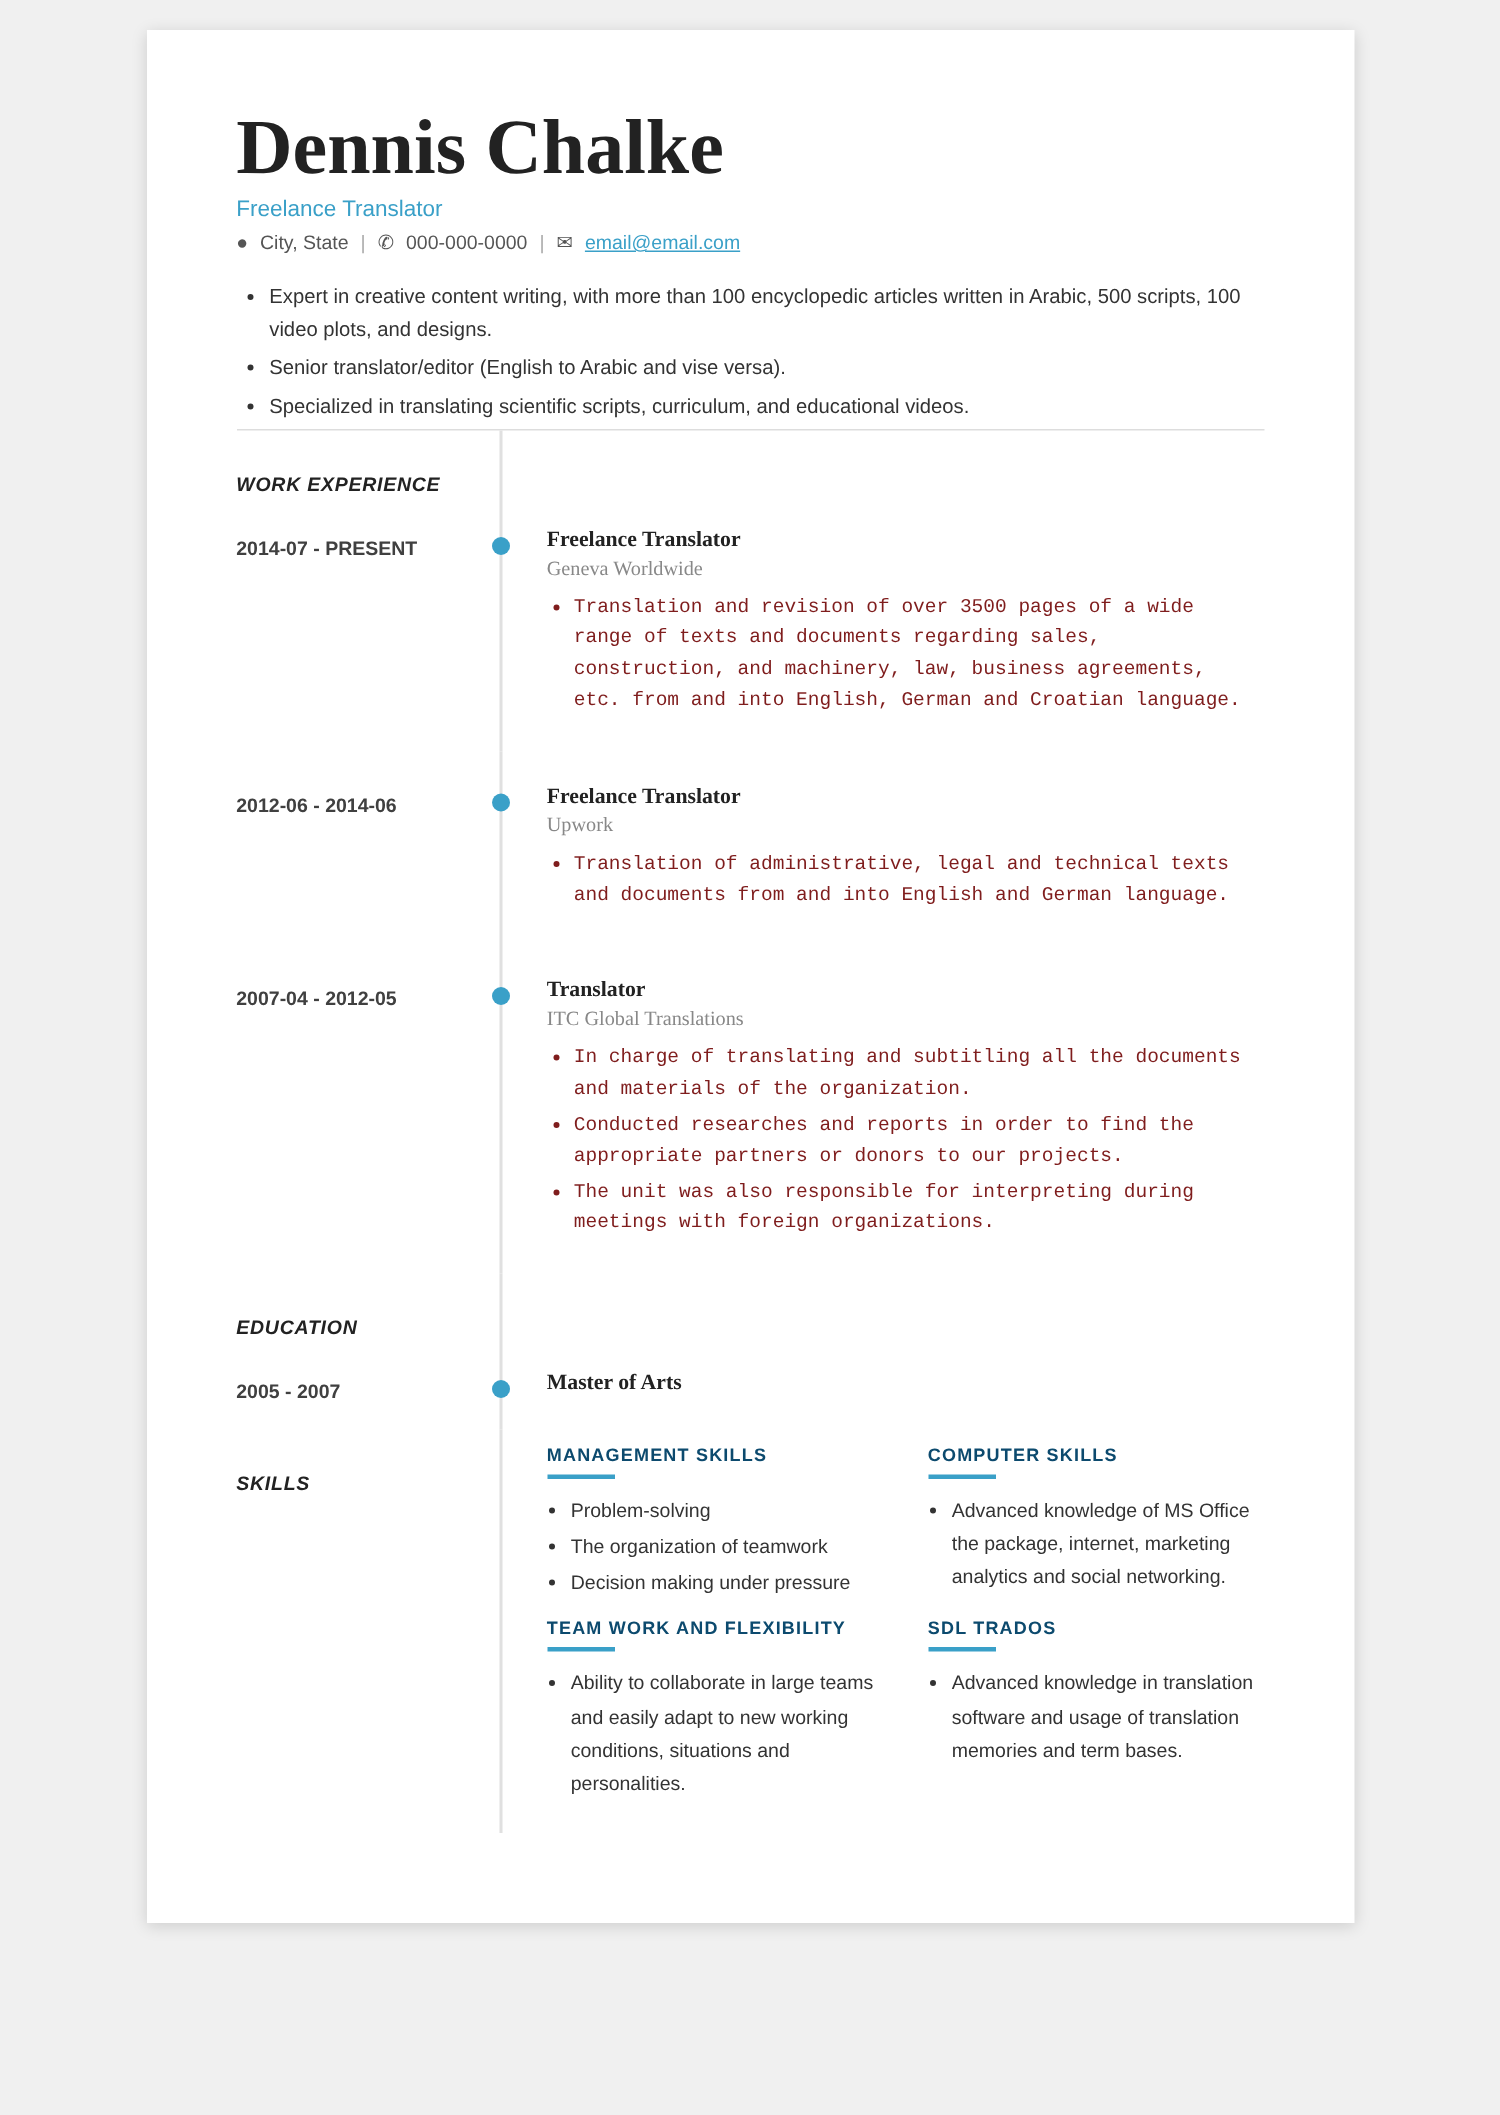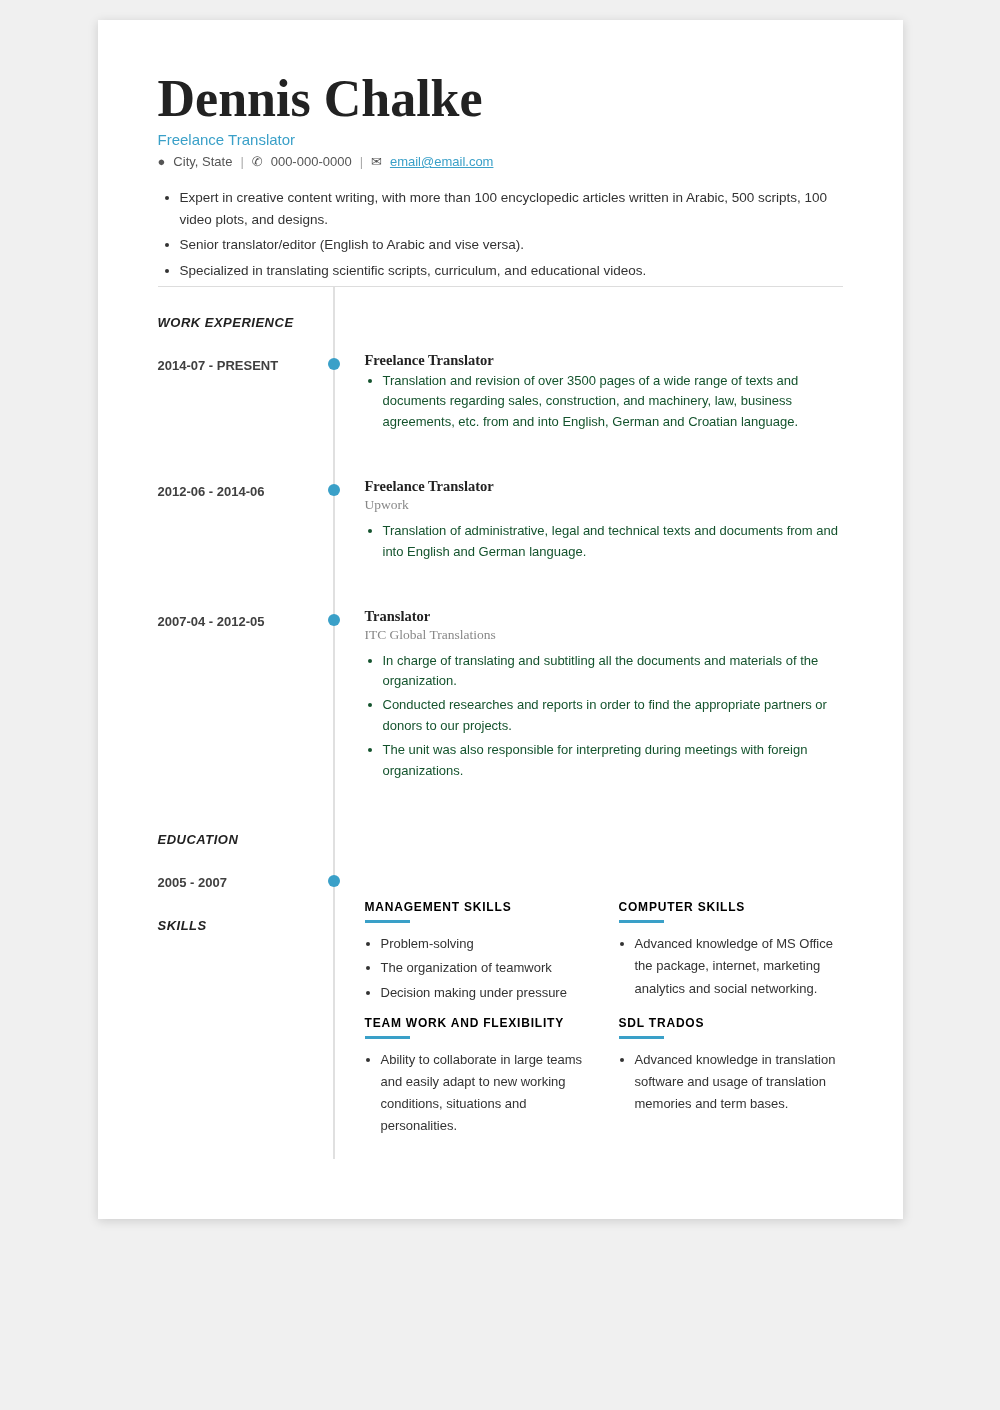--- a/index.html
+++ b/index.html
@@ -95,23 +95,23 @@
       color: #222;
       margin-bottom: 2px;
     }
     .job-company {
       font-family: Georgia, serif;
       font-size: 13.5px;
       color: #888;
       margin-bottom: 8px;
     }
     .job-bullets {
-      font-family: Liberation Sans, sans-serif;
-      font-size: 13px;
-      color: #14532d;
+      font-family: Liberation Mono, monospace;
+      font-size: 13px;
+      color: #7f1d1d;
       line-height: 1.6;
       padding-left: 18px;
     }
     .job-bullets li {
       margin-bottom: 3px;
     }
     .section-header-row {
       display: grid;
       grid-template-columns: 175px 1fr;
     }
@@ -145,21 +145,21 @@
     }
     .skills-grid {
       display: grid;
       grid-template-columns: 1fr 1fr;
       gap: 10px 30px;
     }
     .skill-category-title {
       font-family: Arial, sans-serif;
       font-weight: bold;
       font-size: 12px;
-      color: #000000;
+      color: #0c4a6e;
       letter-spacing: 0.8px;
       text-transform: uppercase;
       margin-bottom: 6px;
     }
     .skill-underline {
       height: 3px;
       background: #3aa0c8;
       width: 45px;
       margin-bottom: 10px;
     }
@@ -208,20 +208,21 @@
     <div class="section-header-left">WORK EXPERIENCE</div>
     <div class="section-header-right"></div>
   </div>
 
   <div>
 
     <div class="timeline-item">
       <div class="timeline-date">2014-07 - PRESENT</div>
       <div class="timeline-right">
         <div class="job-title">Freelance Translator</div>
+        <div class="job-company">Geneva Worldwide</div>
         <ul class="job-bullets">
           <li>Translation and revision of over 3500 pages of a wide range of texts and documents regarding sales, construction, and machinery, law, business agreements, etc. from and into English, German and Croatian language.</li>
         </ul>
       </div>
     </div>
 
     <div class="timeline-item">
       <div class="timeline-date">2012-06 - 2014-06</div>
       <div class="timeline-right">
         <div class="job-title">Freelance Translator</div>
@@ -250,20 +251,21 @@
   <div class="section-header-row">
     <div class="section-header-left">EDUCATION</div>
     <div class="section-header-right"></div>
   </div>
 
   <div>
 
     <div class="timeline-item">
       <div class="timeline-date">2005 - 2007</div>
       <div class="timeline-right">
+        <div class="job-title">Master of Arts</div>
       </div>
     </div>
 
 
   </div>
 
   <div class="skills-row">
     <div class="skills-left">
       <div class="section-header-left" style="padding-top: 28px;">SKILLS</div>
     </div>

